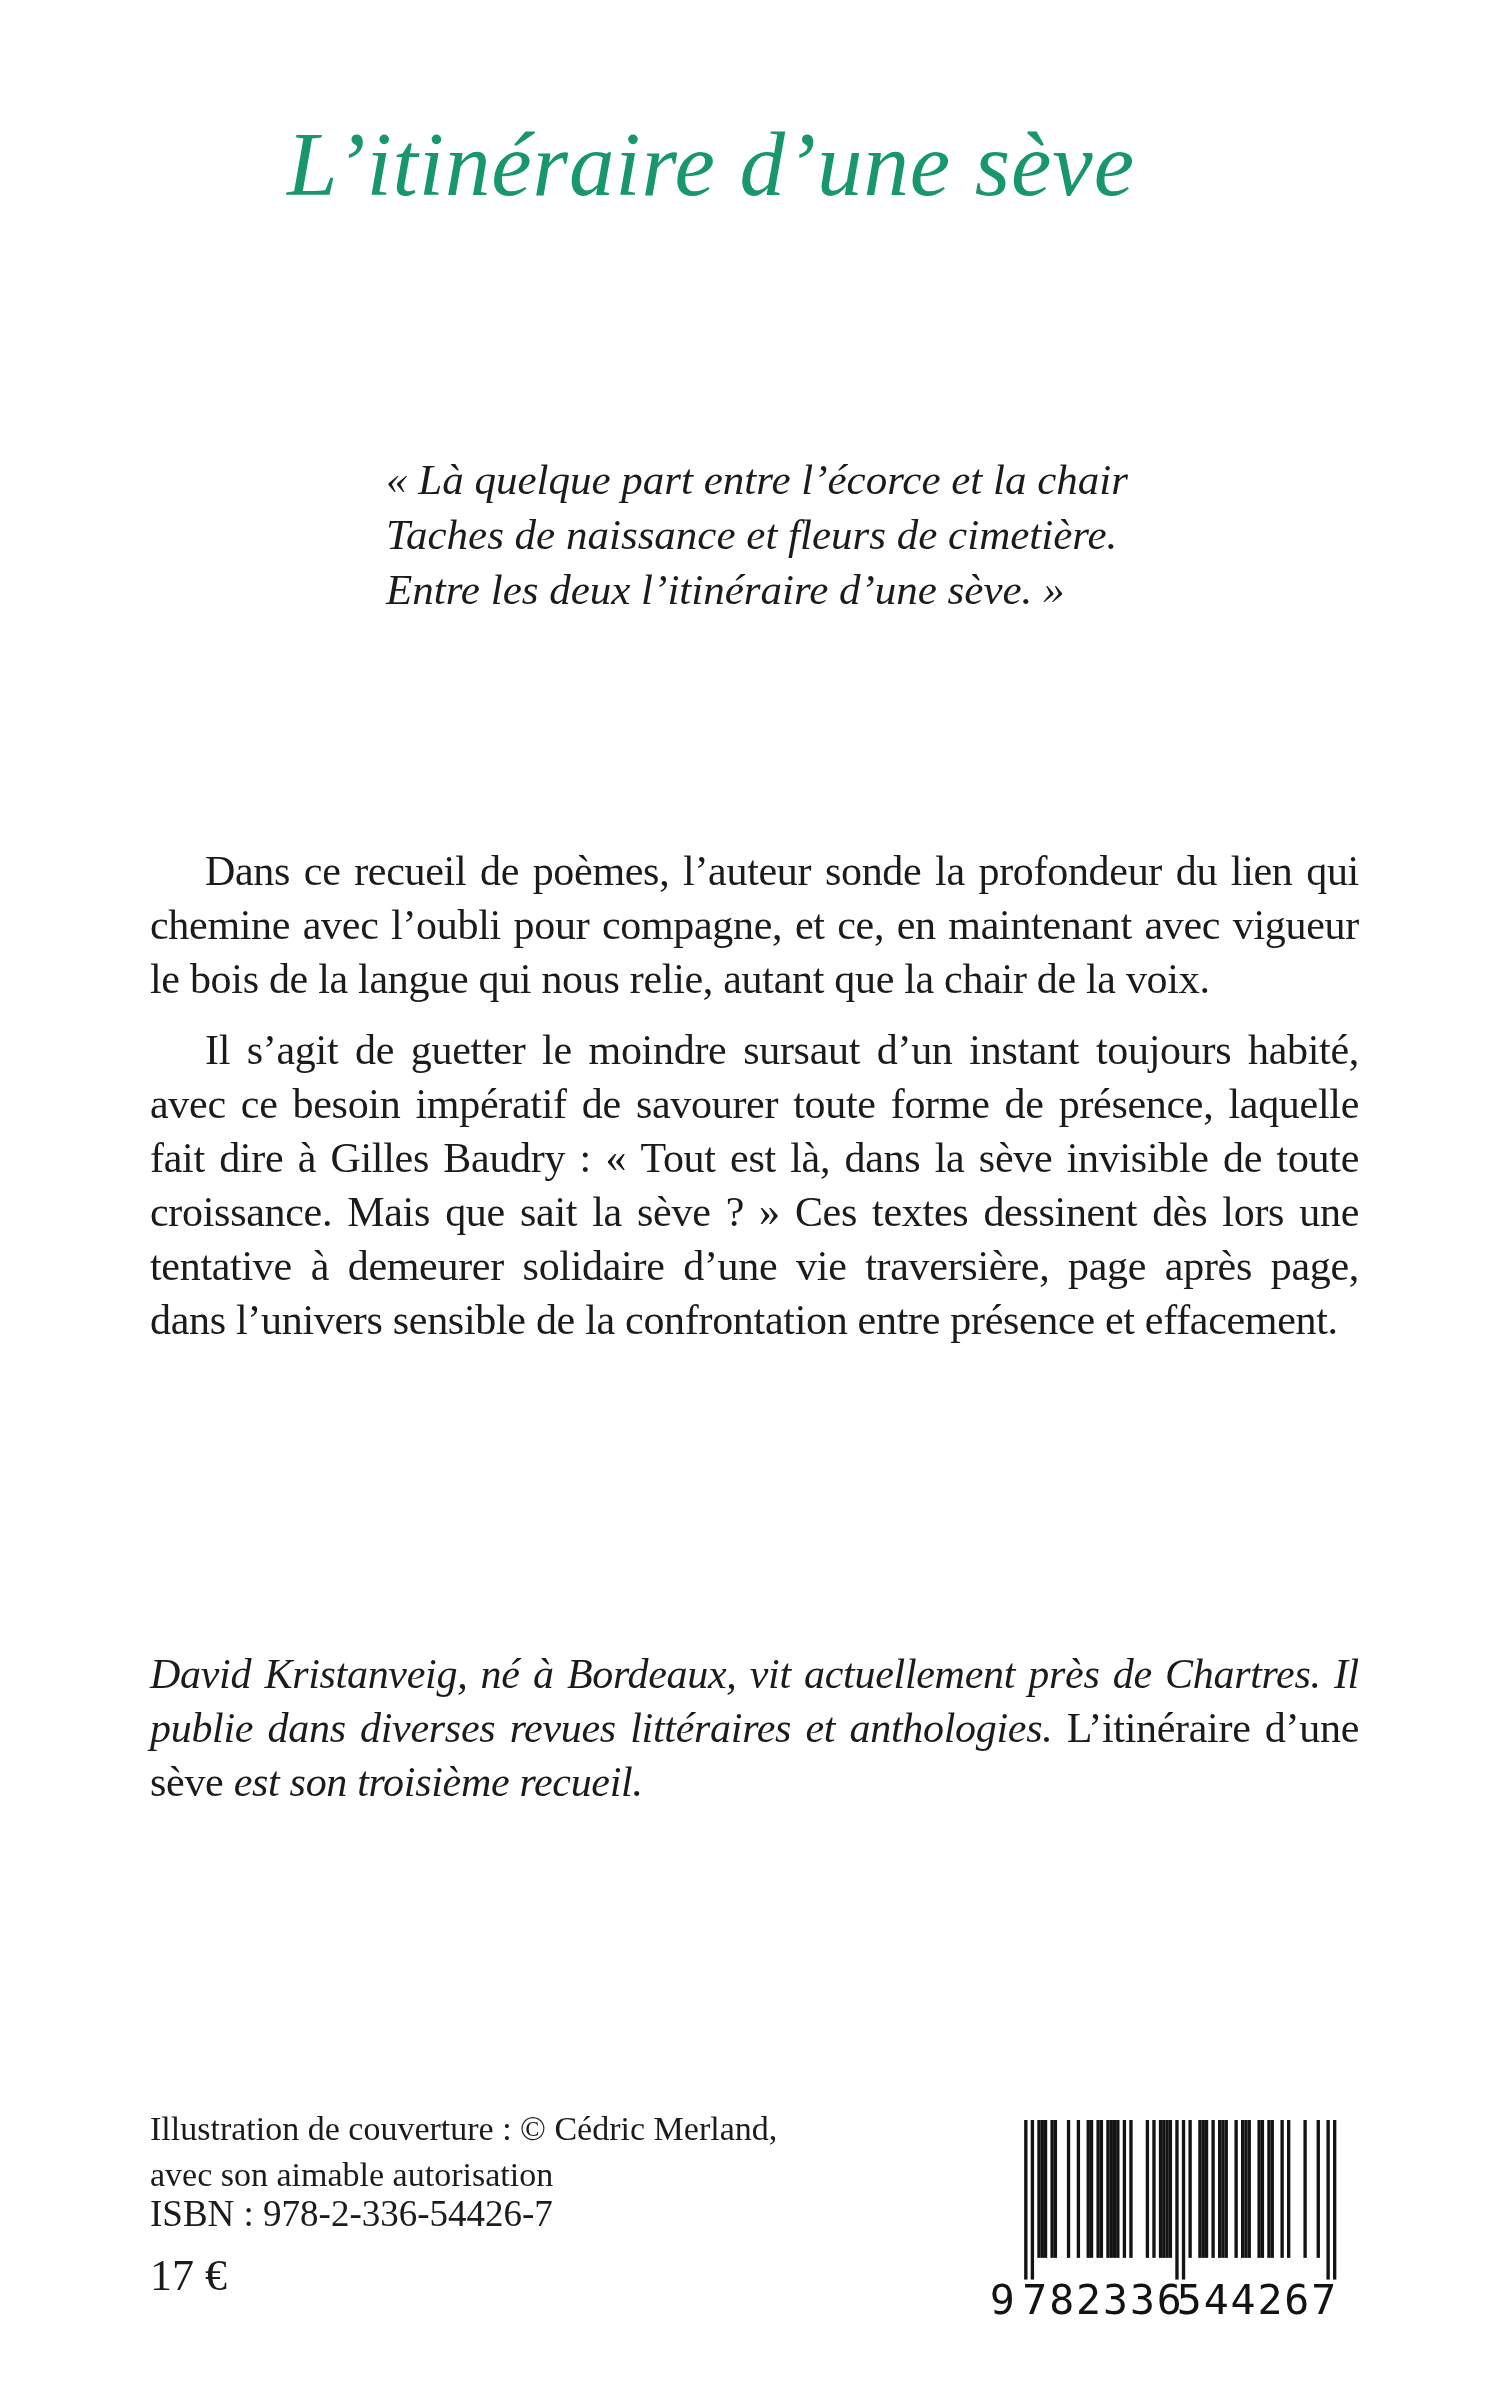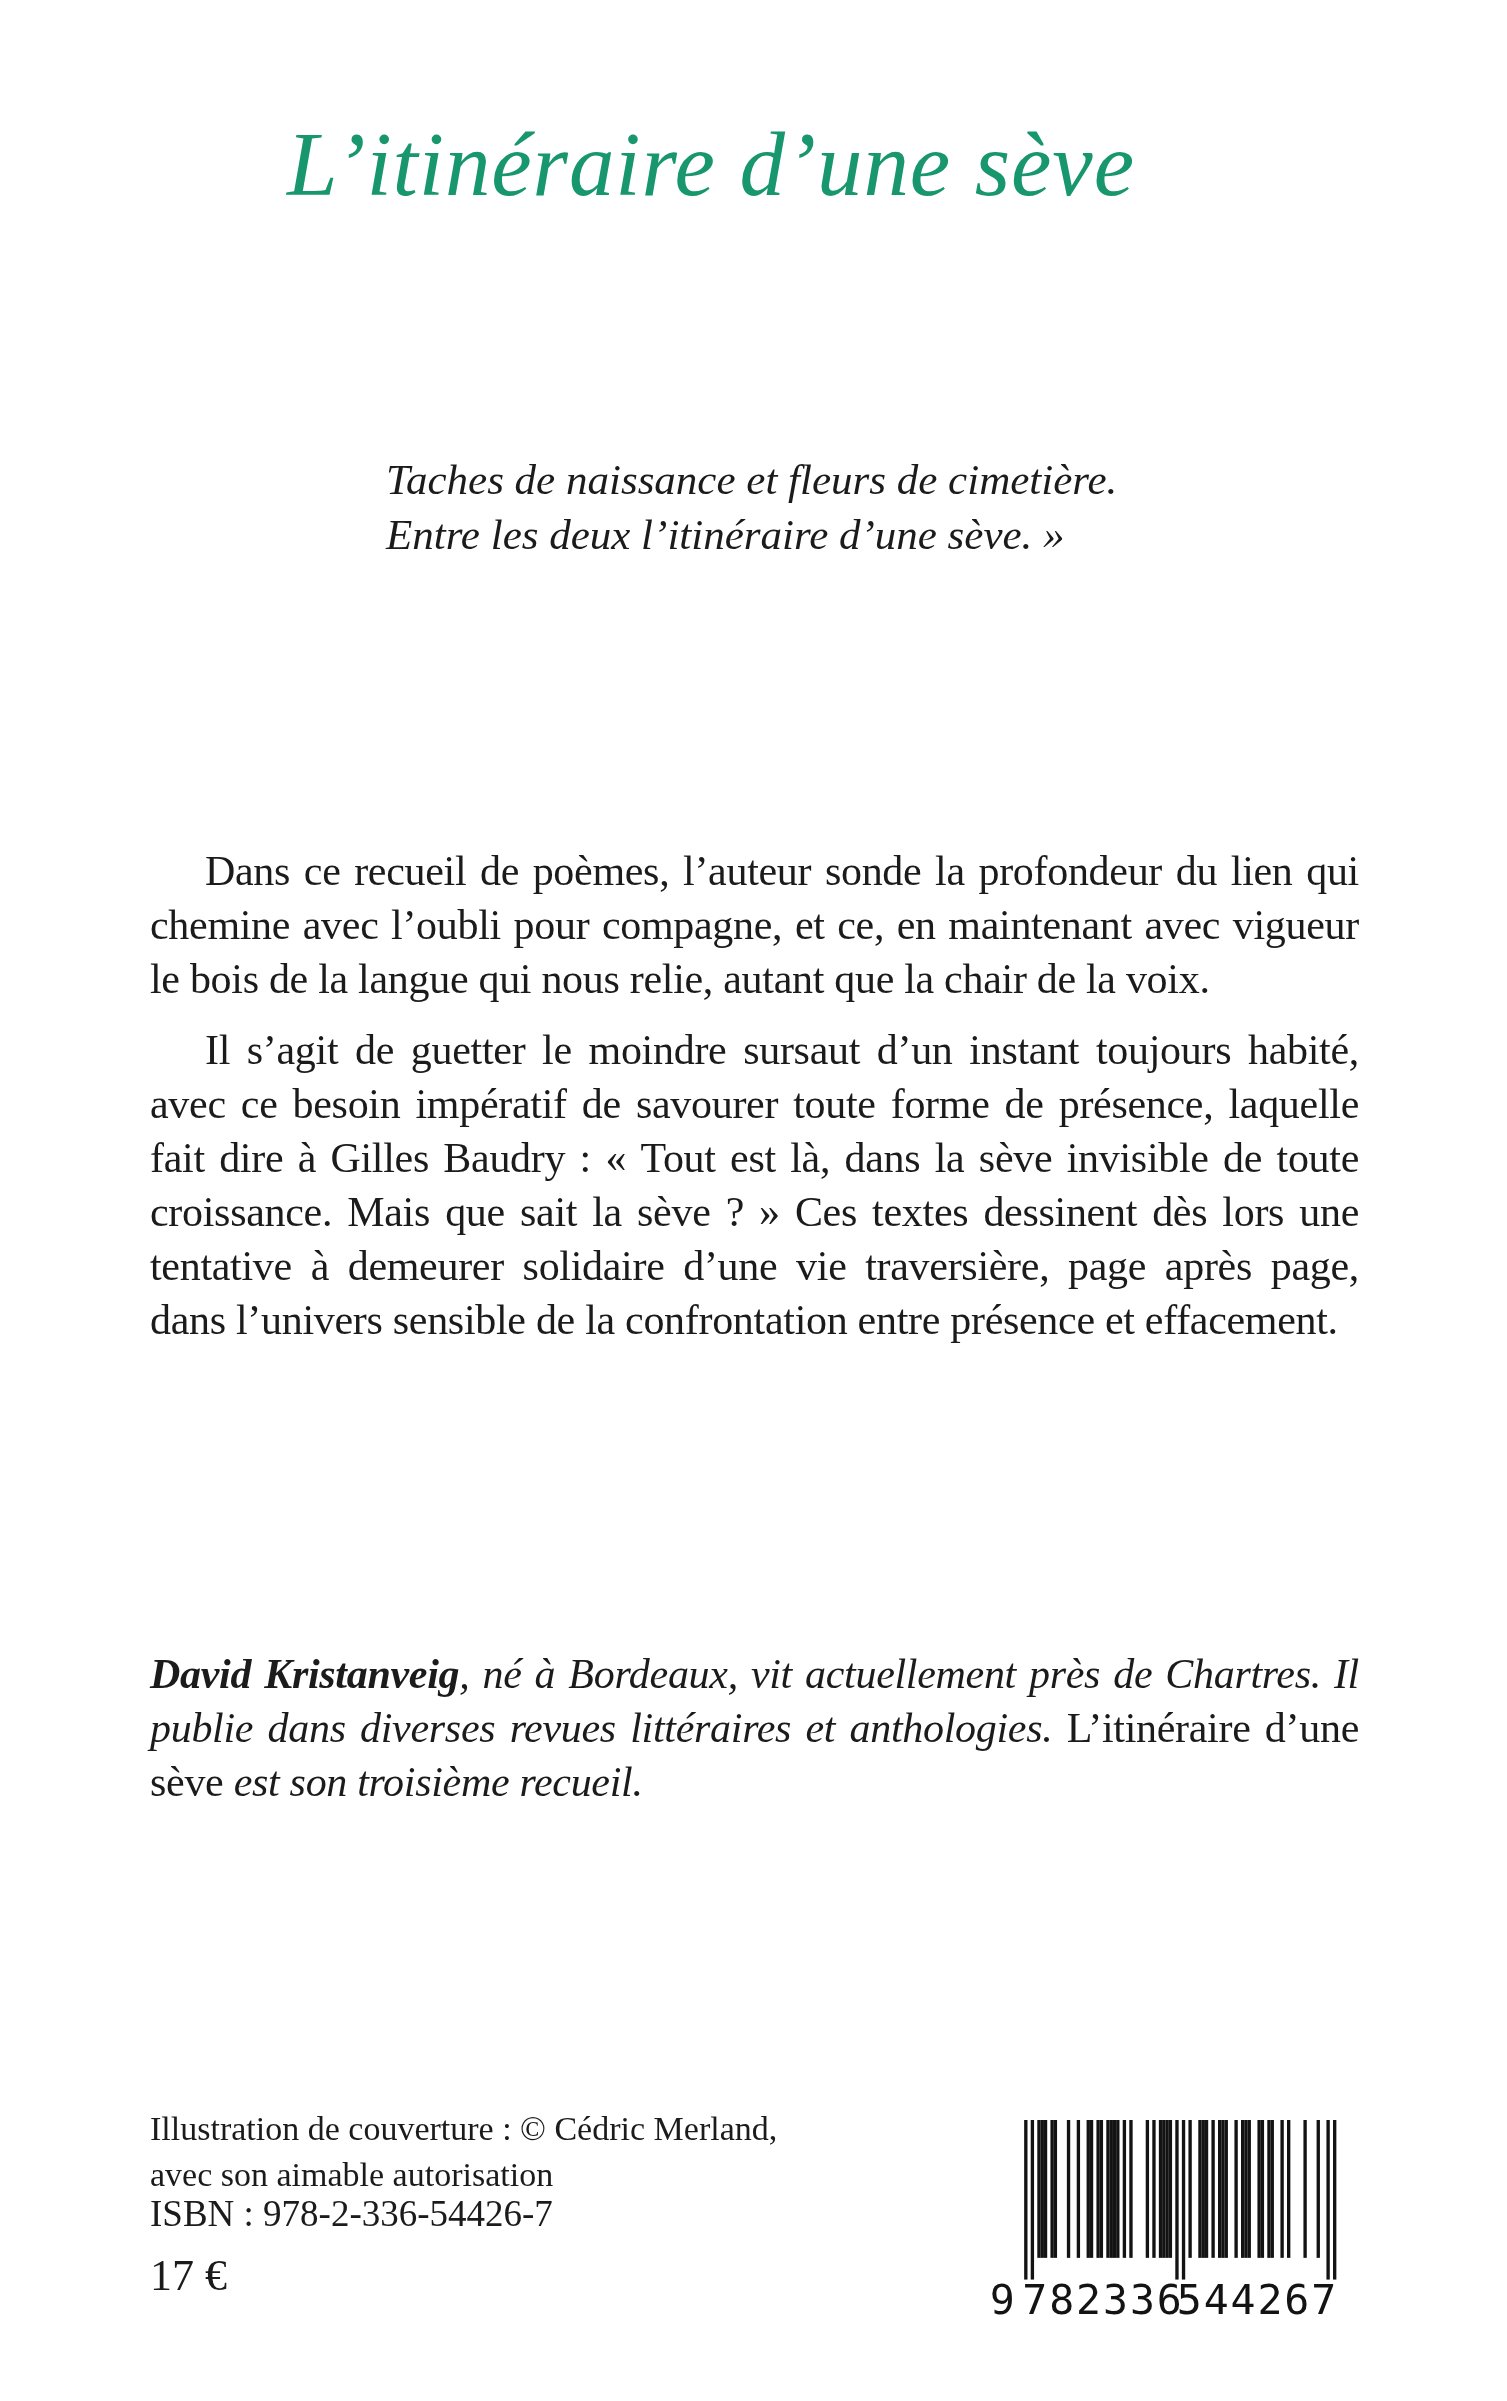--- a/index.html
+++ b/index.html
@@ -49,21 +49,21 @@
     position:absolute;
     top:1647px;
     left:150px;
     width:1209px;
     font-size:42px;
     line-height:54px;
     text-align:justify;
     font-style:italic;
     letter-spacing:-0.3px;
   }
-  .bio .author{font-weight:bold;}
+  .bio .author{font-weight:normal;}
   .bio .upright{font-style:normal;}
   .credit{
     position:absolute;
     top:2078px;
     left:150px;
     font-size:34px;
     line-height:46px;
     margin-top:28px;
   }
   .isbn{
@@ -88,20 +88,21 @@
   }
 </style>
 </head>
 <body>
 
 <div class="page">
 
   <h1 class="title" style="color: rgb(24, 151, 111);">L’itinéraire d’une sève</h1>
 
   <div class="quote">
+    <div>«&nbsp;Là quelque part entre l’écorce et la chair</div>
     <div>Taches de naissance et fleurs de cimetière.</div>
     <div>Entre les deux l’itinéraire d’une sève.&nbsp;»</div>
   </div>
 
   <div class="body-text">
     <p>Dans ce recueil de poèmes, l’auteur sonde la profondeur du lien qui chemine avec l’oubli pour compagne, et ce, en maintenant avec vigueur le bois de la langue qui nous relie, autant que la chair de la voix.</p>
     <p>Il s’agit de guetter le moindre sursaut d’un instant toujours habité, avec ce besoin impératif de savourer toute forme de présence, laquelle fait dire à Gilles Baudry : «&nbsp;Tout est là, dans la sève invisible de toute croissance. Mais que sait la sève&nbsp;?&nbsp;» Ces textes dessinent dès lors une tentative à demeurer solidaire d’une vie traversière, page après page, dans l’univers sensible de la confrontation entre présence et effacement.</p>
   </div>
 
   <div class="bio"><span class="author">David Kristanveig</span><span>, né à Bordeaux, vit actuellement près de Chartres. Il publie dans diverses revues littéraires et anthologies. </span><span class="upright">L’itinéraire d’une sève</span><span> est son troisième recueil.</span></div>

